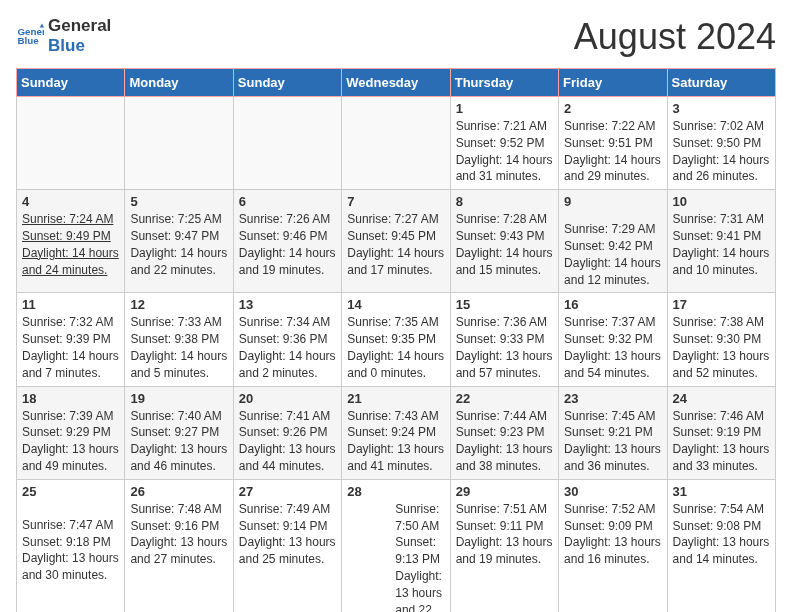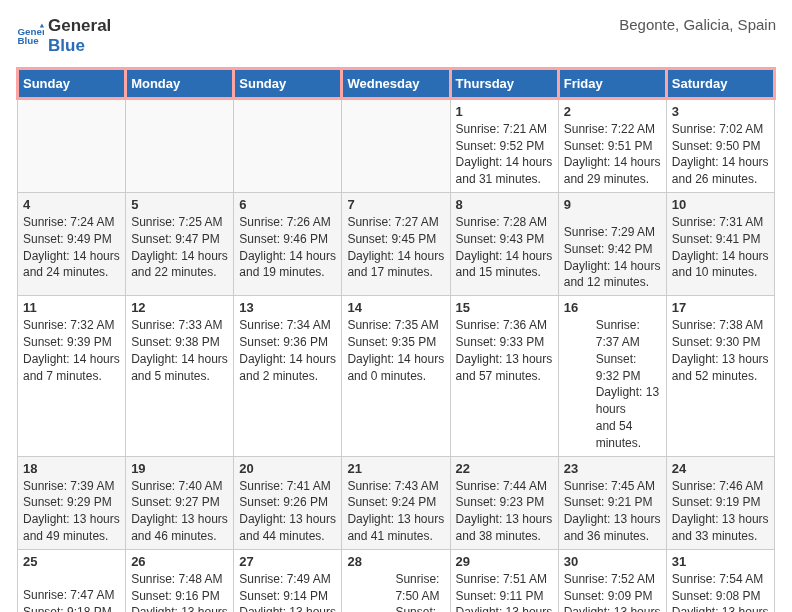--- a/index.html
+++ b/index.html
@@ -42,21 +42,21 @@
       border-collapse: collapse;
       table-layout: fixed;
     }
     th {
       background-color: #2a6db5;
       color: #fff;
       font-size: 13px;
       font-weight: bold;
       padding: 6px 4px;
       text-align: left;
-      border: 3px solid #fca5a5;
+      border: 1px solid #fca5a5;
     }
     td {
       border: 1px solid #ccc;
       vertical-align: top;
       padding: 4px 5px;
       font-size: 10.5px;
       color: #333;
       height: 80px;
       background: #fff;
     }
@@ -89,21 +89,21 @@
       <polygon points="34,8 40,8 37,2" fill="#2a6db5"></polygon>
     </svg>
     <div>
       <div style="font-size:17px;font-weight:bold;color:#2a6db5;line-height:1.2;">
         <span style="color:#333">General</span>
       </div>
       <div style="font-size:17px;font-weight:bold;color:#2a6db5;line-height:1.2;">Blue</div>
     </div>
   </div>
   <div class="title-block">
-    <div class="location">Begonte, Galicia, Spain</div>
+    <div class="month-year">August 2024</div>
   </div>
 </div>
 
 <table>
   <thead>
     <tr>
     <th>Sunday</th>
         <th>Monday</th>
         <th>Sunday</th>
         <th>Wednesday</th>
@@ -136,21 +136,21 @@
           <div class="day-num">3</div>
           <div class="day-info" style="white-space: pre-line;">Sunrise: 7:02 AM
 Sunset: 9:50 PM
 Daylight: 14 hours
 and 26 minutes.</div>
         </td>
       </tr>
       <tr>
         <td>
           <div class="day-num">4</div>
-          <div class="day-info" style="white-space: pre-line;">Sunrise: 7:24 AM
+          <div class="day-info" style="white-space: pre-line; text-decoration: underline;">Sunrise: 7:24 AM
 Sunset: 9:49 PM
 Daylight: 14 hours
 and 24 minutes.</div>
         </td>
         <td>
           <div class="day-num">5</div>
           <div class="day-info" style="white-space: pre-line;">Sunrise: 7:25 AM
 Sunset: 9:47 PM
 Daylight: 14 hours
 and 22 minutes.</div>
@@ -222,21 +222,21 @@
         </td>
         <td>
           <div class="day-num">15</div>
           <div class="day-info" style="white-space: pre-line;">Sunrise: 7:36 AM
 Sunset: 9:33 PM
 Daylight: 13 hours
 and 57 minutes.</div>
         </td>
         <td>
           <div class="day-num">16</div>
-          <div class="day-info" style="white-space: pre-line; margin-left: 32px;">Sunrise: 7:37 AM
+          <div class="day-info" style="white-space: pre-line;">Sunrise: 7:37 AM
 Sunset: 9:32 PM
 Daylight: 13 hours
 and 54 minutes.</div>
         </td>
         <td>
           <div class="day-num">17</div>
           <div class="day-info" style="white-space: pre-line;">Sunrise: 7:38 AM
 Sunset: 9:30 PM
 Daylight: 13 hours
 and 52 minutes.</div>

